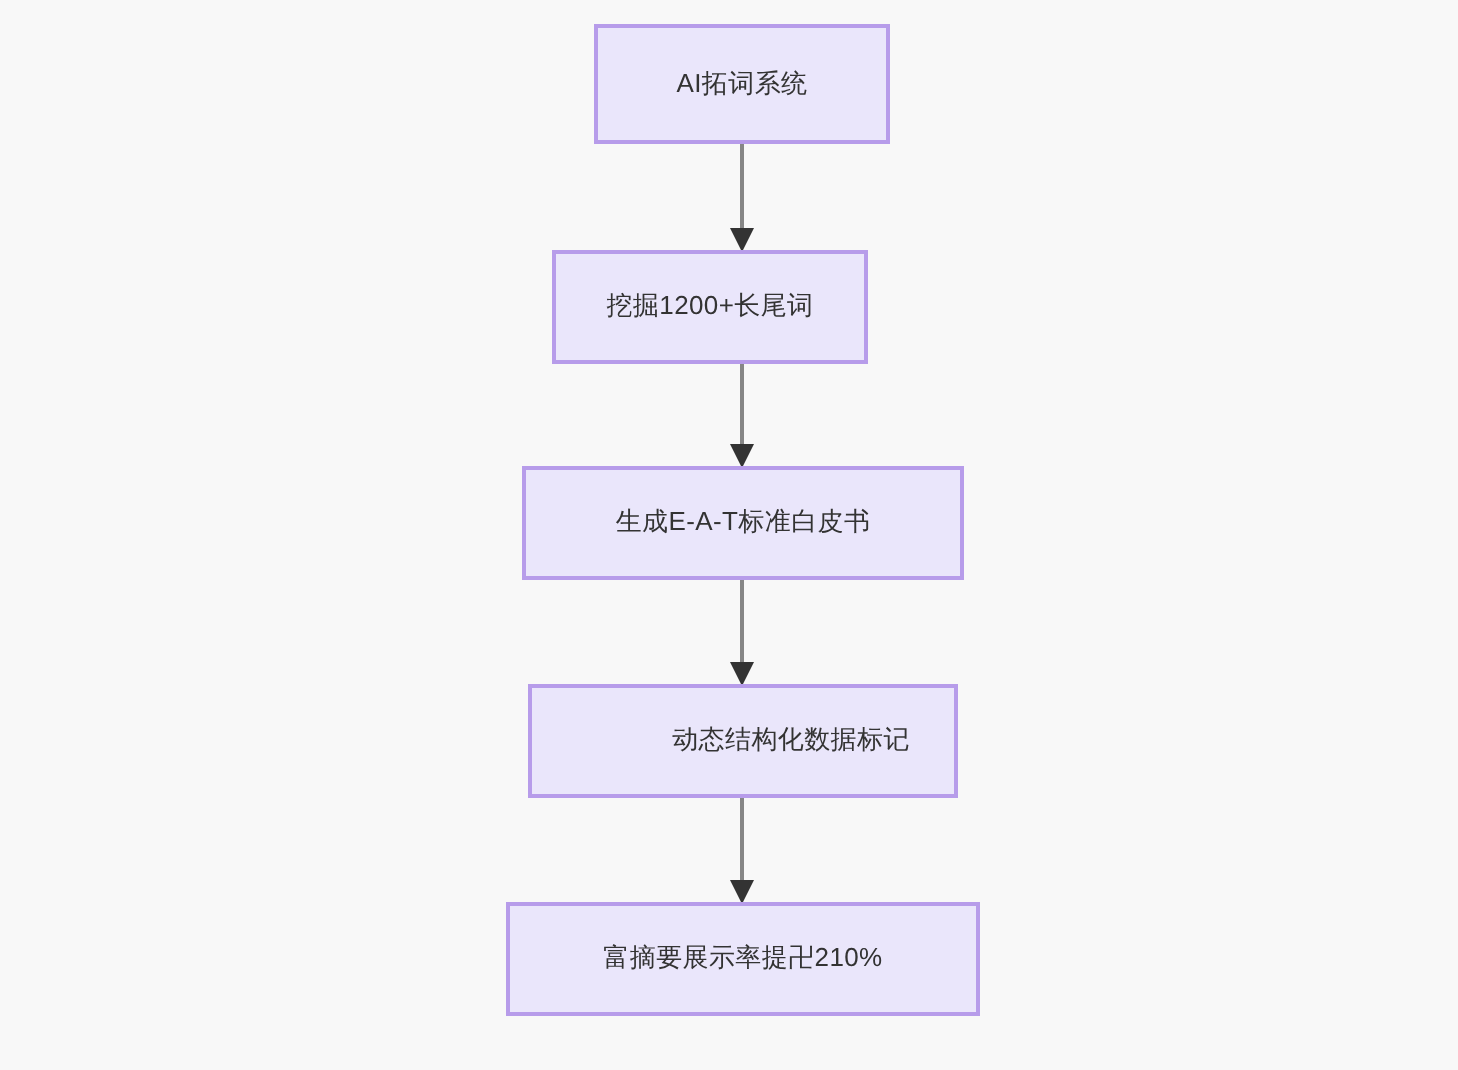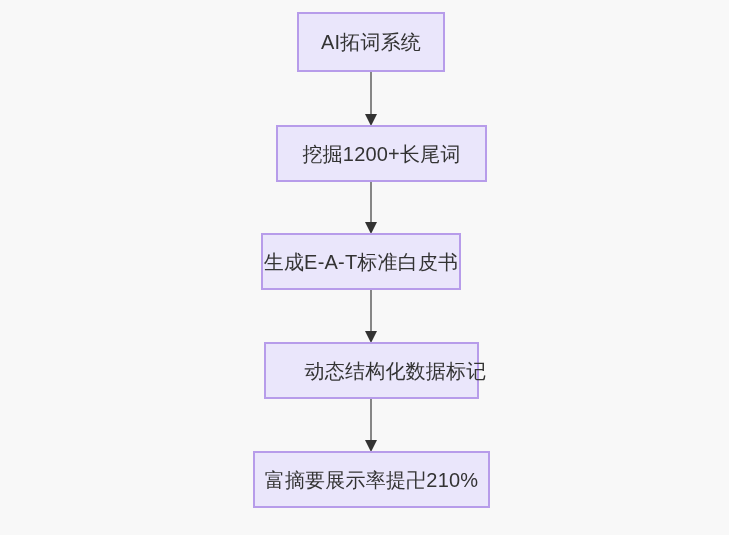--- a/index.html
+++ b/index.html
@@ -23,21 +23,21 @@
     position: absolute;
     box-sizing: border-box;
     background: #eae6fb;
     border: 2px solid #b79cea;
     display: flex;
     align-items: center;
     justify-content: center;
     text-align: center;
   }
   .node-label {
-    font-size: 20px;
+    font-size: 13px;
     color: #333333;
     line-height: 1.3;
     letter-spacing: 0.2px;
     white-space: nowrap;
   }
   .edge {
     position: absolute;
     overflow: visible;
   }
   .edge-line {
@@ -71,25 +71,25 @@
 
   <svg class="edge" style="left:356px; top:397px;" width="30" height="57" viewBox="0 0 30 57">
     <line class="edge-line" x1="15" y1="0" x2="15" y2="47"></line>
     <polygon class="edge-head" points="15,55 9,43 21,43"></polygon>
   </svg>
 
   <div class="node" style="left:297px; top:12px; width:148px; height:60px;">
     <span class="node-label">AI拓词系统</span>
   </div>
 
-  <div class="node" style="left:276px; top:125px; width:211px; height:57px;">
+  <div class="node" style="left:276px; top:125px; width:158px; height:57px;">
     <span class="node-label">挖掘1200+长尾词</span>
   </div>
 
-  <div class="node" style="left:261px; top:233px; width:200px; height:57px;">
+  <div class="node" style="left:261px; top:233px; width:221px; height:57px;">
     <span class="node-label">生成E-A-T标准白皮书</span>
   </div>
 
   <div class="node" style="left:264px; top:342px; width:215px; height:57px;padding-left:48px;">
     <span class="node-label">动态结构化数据标记</span>
   </div>
 
   <div class="node" style="left:253px; top:451px; width:237px; height:57px;">
     <span class="node-label">富摘要展示率提卍210%</span>
   </div>

